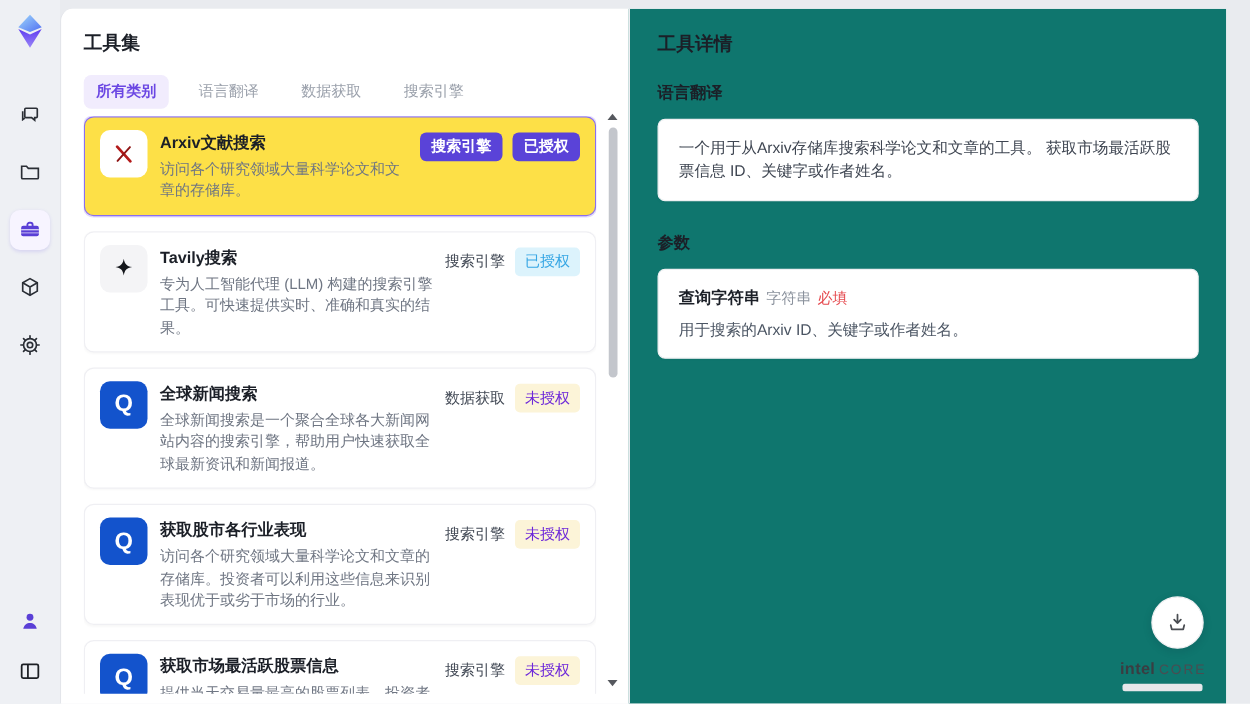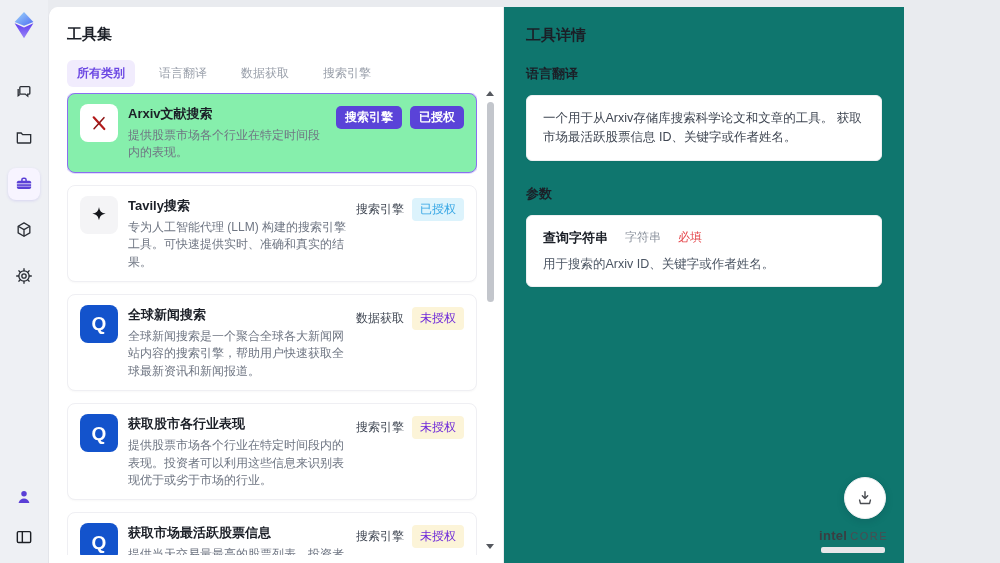--- a/index.html
+++ b/index.html
@@ -1,39 +1,39 @@
 <!DOCTYPE html>
 <html><head>
 <meta charset="utf-8">
 <style>
   * { margin:0; padding:0; box-sizing:border-box; }
   html,body { width:1000px; height:563px; overflow:hidden; }
   body { font-family:"Liberation Sans","DejaVu Sans",sans-serif; background:#e9ebef; color:#1b1f27; }
-  .app { display:flex; width:904px; height:563px; position:relative; }
+  .app { display:flex; width:981px; height:563px; position:relative; }
 
   
   .sidebar { width:48px; background:#eef0f4; display:flex; flex-direction:column; align-items:center; padding:8px 0 10px; flex-shrink:0; }
   .logo { width:34px; height:34px; display:flex; align-items:center; justify-content:center; margin-bottom:34px; cursor:pointer; }
   .side-icons { display:flex; flex-direction:column; gap:14px; align-items:center; }
   .side-btn { width:32px; height:32px; border:none; background:transparent; border-radius:8px; display:flex; align-items:center; justify-content:center; cursor:pointer; }
   .side-btn svg { width:20px; height:20px; }
   .side-btn.active { background:#f7f4ff; box-shadow:0 1px 3px rgba(90,60,220,.15); }
   .side-bottom { margin-top:auto; display:flex; flex-direction:column; gap:8px; align-items:center; }
 
   
   .main { flex:1; display:flex; margin-top:7px; background:#fff; border-radius:10px 0 0 0; overflow:hidden; border-left:1px solid #e3e5ea; }
   .list-panel { width:454px; flex-shrink:0; background:#fff; padding:18px 26px 0 18px; position:relative; }
   .list-panel h1 { font-size:15px; font-weight:700; margin-bottom:16px; }
   .tabs { display:flex; gap:14px; align-items:flex-start; margin-bottom:6px; }
   .tab { border:none; background:transparent; font-size:12px; color:#9aa0ab; padding:5px 10px; border-radius:6px; cursor:pointer; font-family:inherit; }
   .tab.active { color:#6b47e3; background:#f1ecfd; font-weight:700; }
 
   .tool-list { display:flex; flex-direction:column; gap:12px; height:462px; overflow:hidden; }
   .tool-card { display:flex; gap:10px; align-items:flex-start; background:#fff; border:1px solid #efeff3; border-radius:8px; padding:10px 12px; box-shadow:0 1px 2px rgba(20,20,40,.03); cursor:pointer; }
-  .tool-card.selected { background:#86efac; border:1px solid #8a6ff0; box-shadow:0 0 0 1px rgba(138,111,240,.25); }
+  .tool-card.selected { background:#fde047; border:1px solid #8a6ff0; box-shadow:0 0 0 1px rgba(138,111,240,.25); }
   .tool-icon { width:38px; height:38px; border-radius:8px; flex-shrink:0; display:flex; align-items:center; justify-content:center; background:#f4f4f6; }
   .tool-icon.white { background:#ffffff; }
   .tool-icon.blue { background:#1353cc; }
   .tool-icon .qglyph { color:#fff; font-weight:700; font-size:19px; line-height:1; }
   .tool-text { flex:1; min-width:0; padding-top:1px; }
   .tool-title { font-size:13px; font-weight:700; color:#1b1f27; margin-bottom:4px; }
   .tool-desc { font-size:12px; color:#6f7683; line-height:1.45; }
   .tool-tags { display:flex; gap:8px; align-items:center; flex-shrink:0; padding-top:2px; }
   .category-tag { font-size:12px; color:#434a56; }
   .badge { font-size:12px; padding:3px 8px; border-radius:4px; white-space:nowrap; }
@@ -47,21 +47,21 @@
   .sb-arrow.up { border-bottom:5px solid #55585e; }
   .sb-arrow.down { border-top:5px solid #55585e; position:absolute; bottom:0; left:1px; }
   .sb-thumb { width:7px; margin:6px auto 0; height:200px; background:#c3c6cc; border-radius:4px; }
 
   
   .detail-panel { flex:1; background:#0f766e; border-left:1px solid #ececf0; padding:19px 22px; position:relative; }
   .detail-panel h1 { font-size:15px; font-weight:700; margin-bottom:20px; }
   .detail-panel h2 { font-size:13px; font-weight:700; margin-bottom:12px; }
   .box { background:#fff; border:1px solid #eef0f2; border-radius:6px; padding:13px 16px; box-shadow:0 1px 2px rgba(20,20,40,.03); }
   .box.intro { font-size:12.5px; color:#3f4652; margin-bottom:24px; line-height:1.5; }
-  .param-head { display:flex; align-items:flex-start; gap:17px; margin-bottom:9px; }
+  .param-head { display:flex; align-items:flex-end; gap:5px; margin-bottom:9px; }
   .param-name { font-size:13px; font-weight:700; color:#1b1f27; }
   .param-type { font-size:12px; color:#8a919c; }
   .param-required { font-size:12px; color:#e5484d; }
   .param-desc { font-size:12.5px; color:#4b5563; }
 
   
   .fab { position:absolute; right:18px; bottom:44px; width:42px; height:42px; border-radius:50%; background:#fff; border:1px solid #f0f0f2; box-shadow:0 2px 8px rgba(20,20,40,.12); display:flex; align-items:center; justify-content:center; cursor:pointer; }
   .brand { position:absolute; right:16px; bottom:10px; text-align:center; color:#3a3d42; }
   .brand .intel { font-size:13px; font-weight:700; letter-spacing:.3px; }
   .brand .core { font-size:11px; margin-left:3px; letter-spacing:1.5px; color:#4a4d52; }
@@ -155,21 +155,21 @@
 
         <div class="tool-card selected">
           <div class="tool-icon white">
             <svg viewBox="0 0 24 24" width="22" height="22" stroke-linecap="round">
               <path d="M6.2 5.8 17.8 18.6" stroke="#b31b1b" stroke-width="2.4" fill="none"></path>
               <path d="M17.4 6.2 6.6 18.2" stroke="#8f1616" stroke-width="1.7" fill="none"></path>
             </svg>
           </div>
           <div class="tool-text">
             <div class="tool-title">Arxiv文献搜索</div>
-            <div class="tool-desc">提供股票市场各个行业在特定时间段内的表现。</div>
+            <div class="tool-desc">访问各个研究领域大量科学论文和文章的存储库。</div>
           </div>
           <div class="tool-tags">
             <span class="category-tag">搜索引擎</span>
             <span class="badge">已授权</span>
           </div>
         </div>
 
         <div class="tool-card">
           <div class="tool-icon">
             <svg viewBox="0 0 24 24" width="22" height="22">
@@ -199,21 +199,21 @@
             <span class="badge yellow">未授权</span>
           </div>
         </div>
 
         <div class="tool-card">
           <div class="tool-icon blue">
               <span class="qglyph">Q</span>
             </div>
           <div class="tool-text">
             <div class="tool-title">获取股市各行业表现</div>
-            <div class="tool-desc">提供股票市场各个行业在特定时间段内的表现。投资者可以利用这些信息来识别表现优于或劣于市场的行业。</div>
+            <div class="tool-desc">访问各个研究领域大量科学论文和文章的存储库。投资者可以利用这些信息来识别表现优于或劣于市场的行业。</div>
           </div>
           <div class="tool-tags">
             <span class="category-tag">搜索引擎</span>
             <span class="badge yellow">未授权</span>
           </div>
         </div>
 
         <div class="tool-card">
           <div class="tool-icon blue">
               <span class="qglyph">Q</span>

